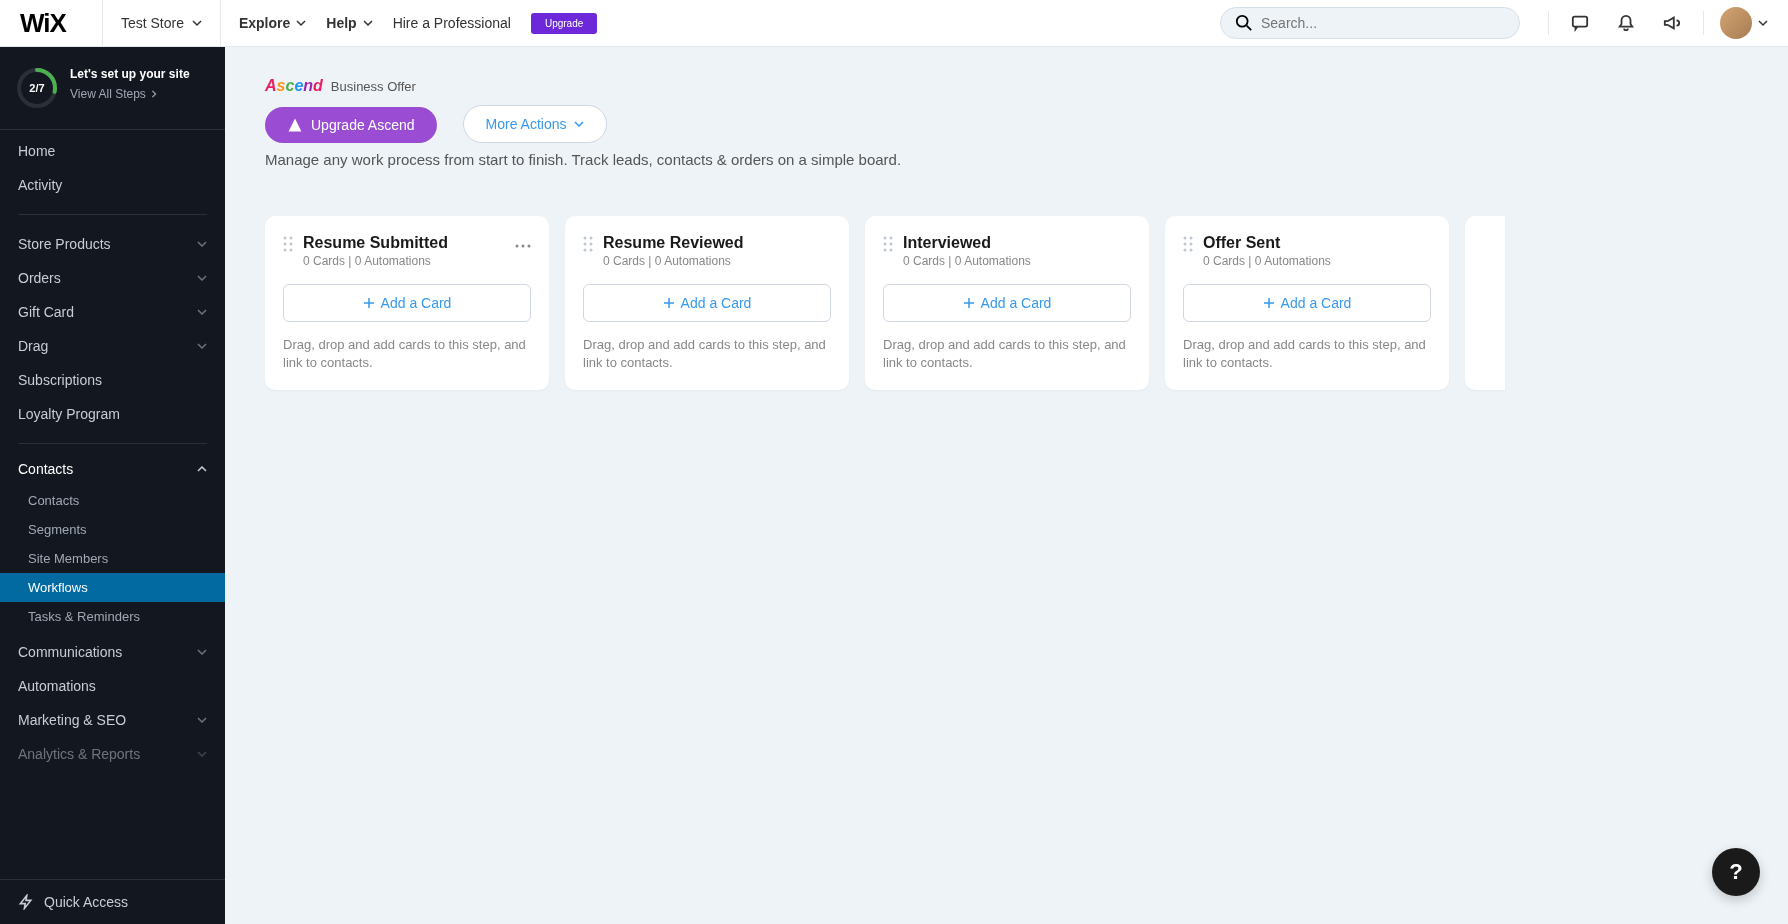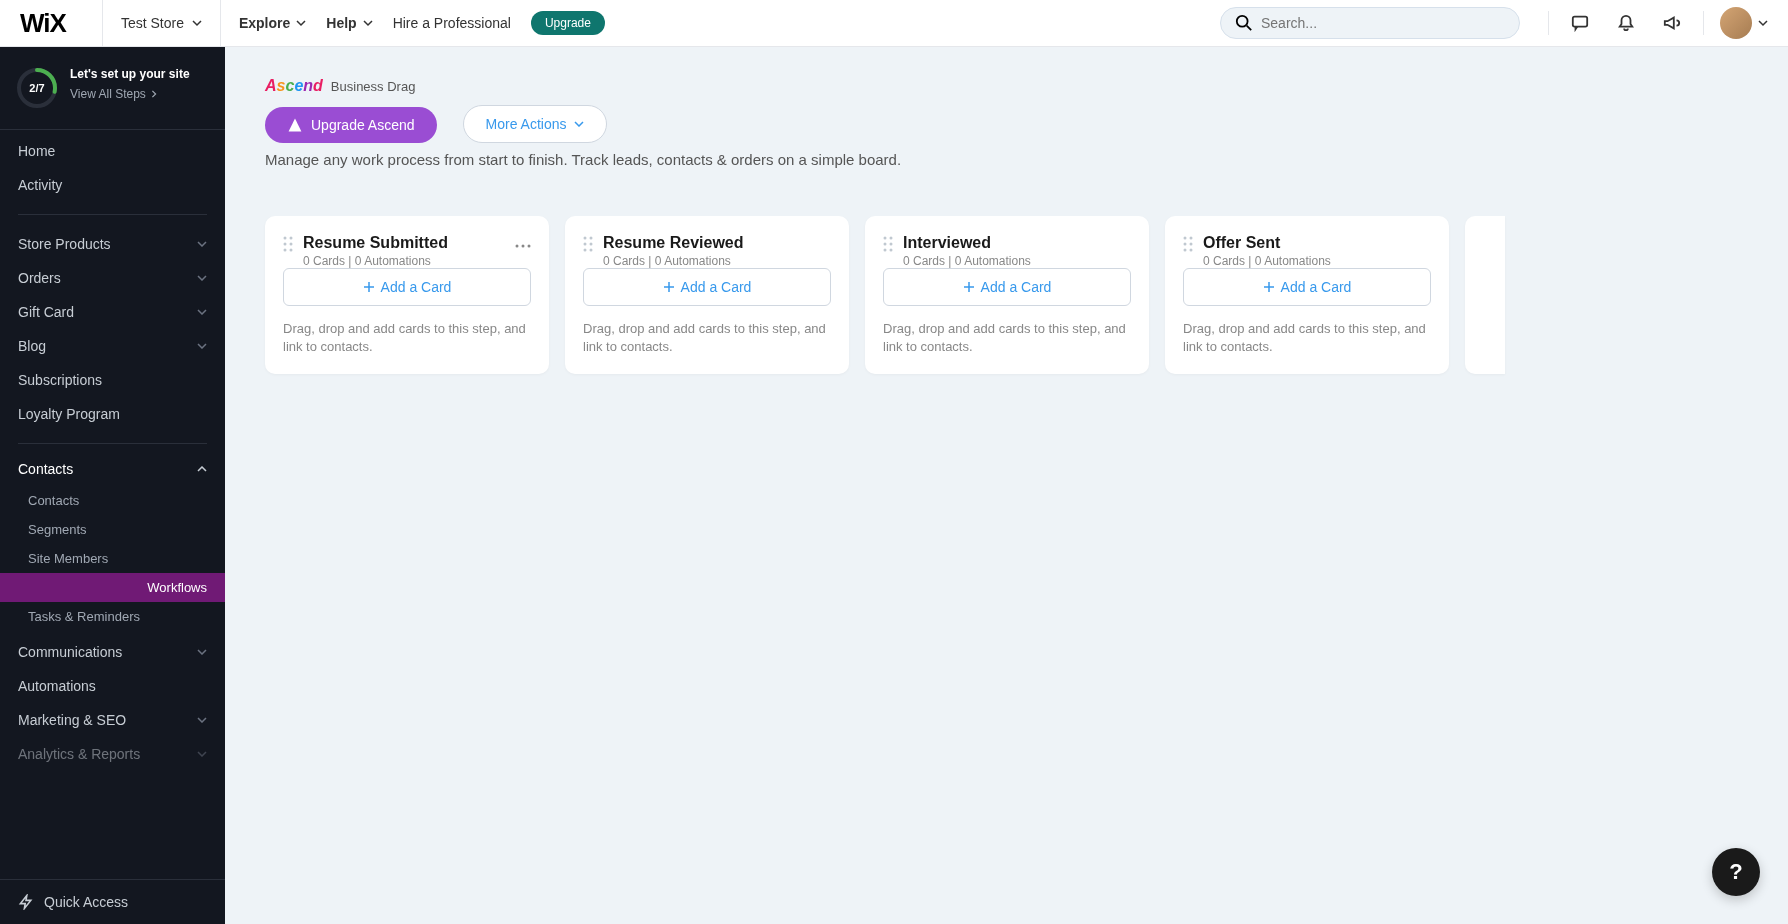--- a/index.html
+++ b/index.html
@@ -5,21 +5,21 @@
     * { margin: 0; padding: 0; box-sizing: border-box; font-family: -apple-system, BlinkMacSystemFont, "Segoe UI", Helvetica, Arial, sans-serif; }
     body { background: #f0f4f7; overflow: hidden; }
     
     
     .topbar { height: 47px; background: #fff; border-bottom: 1px solid #e5e7eb; display: flex; align-items: center; padding: 0 20px; }
     .wix-logo { font-size: 26px; font-weight: 900; letter-spacing: -1px; color: #000; margin-right: 18px; }
     .topbar-divider { width: 1px; height: 47px; background: #e5e7eb; margin: 0 18px; }
     .site-selector { display: flex; align-items: center; gap: 8px; cursor: pointer; font-size: 14px; color: #333; }
     .topbar-item { display: flex; align-items: center; gap: 6px; cursor: pointer; font-size: 14px; color: #333; margin-right: 20px; font-weight: bold; }
     .topbar-link { font-size: 14px; color: #333; cursor: pointer; margin-right: 20px; }
-    .upgrade-pill { background: #0f766e; color: #fff; font-size: 12px; font-weight: 500; padding: 5px 14px; border-radius: 12px; cursor: pointer; }
+    .upgrade-pill { background: #6d28d9; color: #fff; font-size: 10px; font-weight: 500; padding: 5px 14px; border-radius: 3px; cursor: pointer; }
     .topbar-spacer { flex: 1; }
     .search-box { display: flex; align-items: center; background: #eef3f7; border: 1px solid #d6e0eb; border-radius: 20px; padding: 6px 14px; width: 300px; margin-right: 20px; }
     .search-box input { border: none; background: transparent; outline: none; font-size: 14px; flex: 1; margin-left: 8px; color: #333; }
     .topbar-icon { width: 22px; height: 22px; margin: 0 12px; cursor: pointer; color: #333; display: flex; align-items: center; justify-content: center; }
     .topbar-divider-sm { width: 1px; height: 24px; background: #e5e7eb; margin: 0 8px; }
     .avatar { width: 32px; height: 32px; border-radius: 50%; background: linear-gradient(135deg, #d4a574, #a67c52); margin-left: 8px; }
     .avatar-chevron { margin-left: 6px; cursor: pointer; }
     
     
     .layout { display: flex; height: calc(100vh - 47px); }
@@ -32,21 +32,21 @@
     .progress-text { position: absolute; top: 50%; left: 50%; transform: translate(-50%, -50%); font-size: 11px; font-weight: 600; color: #fff; }
     .setup-text { font-size: 12px; font-weight: 600; color: #fff; line-height: 1.3; }
     .view-steps { font-size: 12px; color: #a0a8b3; margin-top: 4px; cursor: pointer; display: flex; align-items: center; gap: 4px; }
     
     .sidebar-scroll { flex: 1; overflow-y: auto; padding-bottom: 8px; }
     .nav-section { padding: 4px 0; }
     .nav-divider { height: 1px; background: #2a2f3a; margin: 8px 18px; }
     .nav-item { display: flex; align-items: center; justify-content: space-between; padding: 9px 18px; font-size: 14px; cursor: pointer; color: #c7cdd4; }
     .nav-item.expanded { color: #fff; }
     .nav-sub { padding: 7px 18px 7px 28px; font-size: 13px; cursor: pointer; color: #a0a8b3; }
-    .nav-sub.active { background: #701a75; color: #fff; text-align: right; }
+    .nav-sub.active { background: #0369a1; color: #fff; }
     .nav-item-faded { opacity: 0.5; }
     
     .quick-access { border-top: 1px solid #2a2f3a; padding: 14px 18px; display: flex; align-items: center; gap: 10px; font-size: 14px; cursor: pointer; }
     
     
     .main { flex: 1; background: #eef3f7; overflow: hidden; display: flex; flex-direction: column; }
     .main-inner { padding: 30px 40px 20px; }
     .breadcrumb { display: flex; align-items: center; gap: 4px; margin-bottom: 10px; }
     .breadcrumb-ascend { font-size: 16px; font-weight: 700; font-style: italic; }
     .breadcrumb-ascend .a1 { color: #e91e63; }
@@ -62,21 +62,21 @@
     .page-title-editable { border-bottom: 1px dashed #ccc; }
     .page-actions { display: flex; gap: 26px; align-items: flex-end; }
     .btn-upgrade { background: #9a4dd3; color: #fff; border: none; border-radius: 22px; padding: 10px 22px; font-size: 14px; font-weight: 500; cursor: pointer; display: flex; align-items: center; gap: 8px; }
     .btn-more { background: #fff; border: 1px solid #d0d7e0; color: #3899ec; border-radius: 22px; padding: 10px 22px; font-size: 14px; font-weight: 500; cursor: pointer; display: flex; align-items: center; gap: 8px; }
     .page-subtitle { font-size: 15px; color: #555; margin-bottom: 28px; }
     
     
     .board-wrap { flex: 1; overflow-x: auto; overflow-y: hidden; padding: 0 40px 40px; }
     .board { display: flex; gap: 16px; }
     .column { background: #fff; border-radius: 10px; width: 284px; flex-shrink: 0; padding: 18px; box-shadow: 0 1px 3px rgba(0,0,0,0.04); }
-    .col-header { display: flex; align-items: flex-start; gap: 10px; margin-bottom: 0; }
+    .col-header { display: flex; align-items: flex-start; gap: 10px; margin-bottom: 16px; }
     .drag-handle { color: #c0c8d0; cursor: grab; flex-shrink: 0; margin-top: 2px; }
     .col-title { font-size: 16px; font-weight: 700; color: #1a1a1a; margin-bottom: 2px; }
     .col-meta { font-size: 12px; color: #888; }
     .col-menu { margin-left: auto; color: #888; cursor: pointer; }
     .add-card-btn { width: 100%; border: 1px solid #d0d7e0; background: #fff; border-radius: 6px; padding: 10px; font-size: 14px; color: #3899ec; cursor: pointer; display: flex; align-items: center; justify-content: center; gap: 6px; margin-bottom: 14px; }
     .col-hint { font-size: 13px; color: #888; line-height: 1.4; }
     
     .column-peek { width: 40px; background: #fff; border-radius: 10px 0 0 10px; flex-shrink: 0; box-shadow: 0 1px 3px rgba(0,0,0,0.04); }
     
     
@@ -191,21 +191,21 @@
               <path d="M1 1l4 4 4-4" stroke="#6b7280" stroke-width="1.5" fill="none"></path>
             </svg>
           </div>
           <div class="nav-item">
             <span>Gift Card</span>
             <svg width="10" height="6" viewBox="0 0 10 6">
               <path d="M1 1l4 4 4-4" stroke="#6b7280" stroke-width="1.5" fill="none"></path>
             </svg>
           </div>
           <div class="nav-item">
-            <span>Blog</span>
+            <span>Drag</span>
             <svg width="10" height="6" viewBox="0 0 10 6">
               <path d="M1 1l4 4 4-4" stroke="#6b7280" stroke-width="1.5" fill="none"></path>
             </svg>
           </div>
           <div class="nav-item">
             <span>Subscriptions</span>
           </div>
           <div class="nav-item">
             <span>Loyalty Program</span>
           </div>
@@ -254,21 +254,21 @@
           <path d="M11 2L3 12h6l-1 6 8-10h-6l1-6z"></path>
         </svg>
       <span>Quick Access</span>
     </div>
   </div>
 
   <div class="main">
     <div class="main-inner">
       <div class="breadcrumb">
         <span class="breadcrumb-ascend"><span class="a1">A</span><span class="a2">s</span><span class="a3">c</span><span class="a4">e</span><span class="a5">n</span><span class="a1">d</span></span>
-        <span class="breadcrumb-sub">Business Drag</span>
+        <span class="breadcrumb-sub">Business Offer</span>
       </div>
 
       <div class="page-header">
         <div class="page-actions">
           <button class="btn-upgrade">
             <svg width="16" height="16" viewBox="0 0 20 20">
                 <path d="M10 2l8 16H2L10 2z" fill="#fff"></path>
               </svg>
             <span>Upgrade Ascend</span>
           </button>

